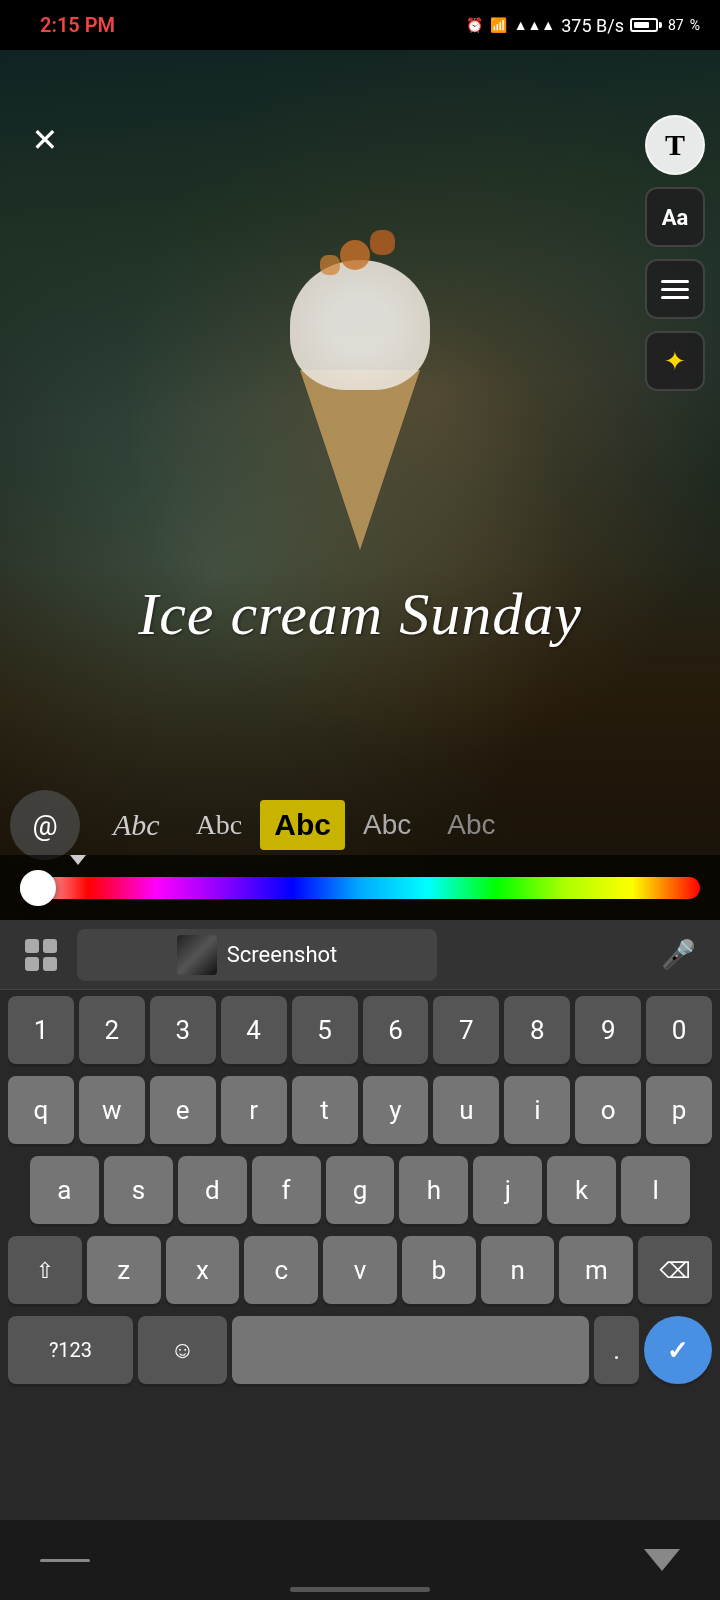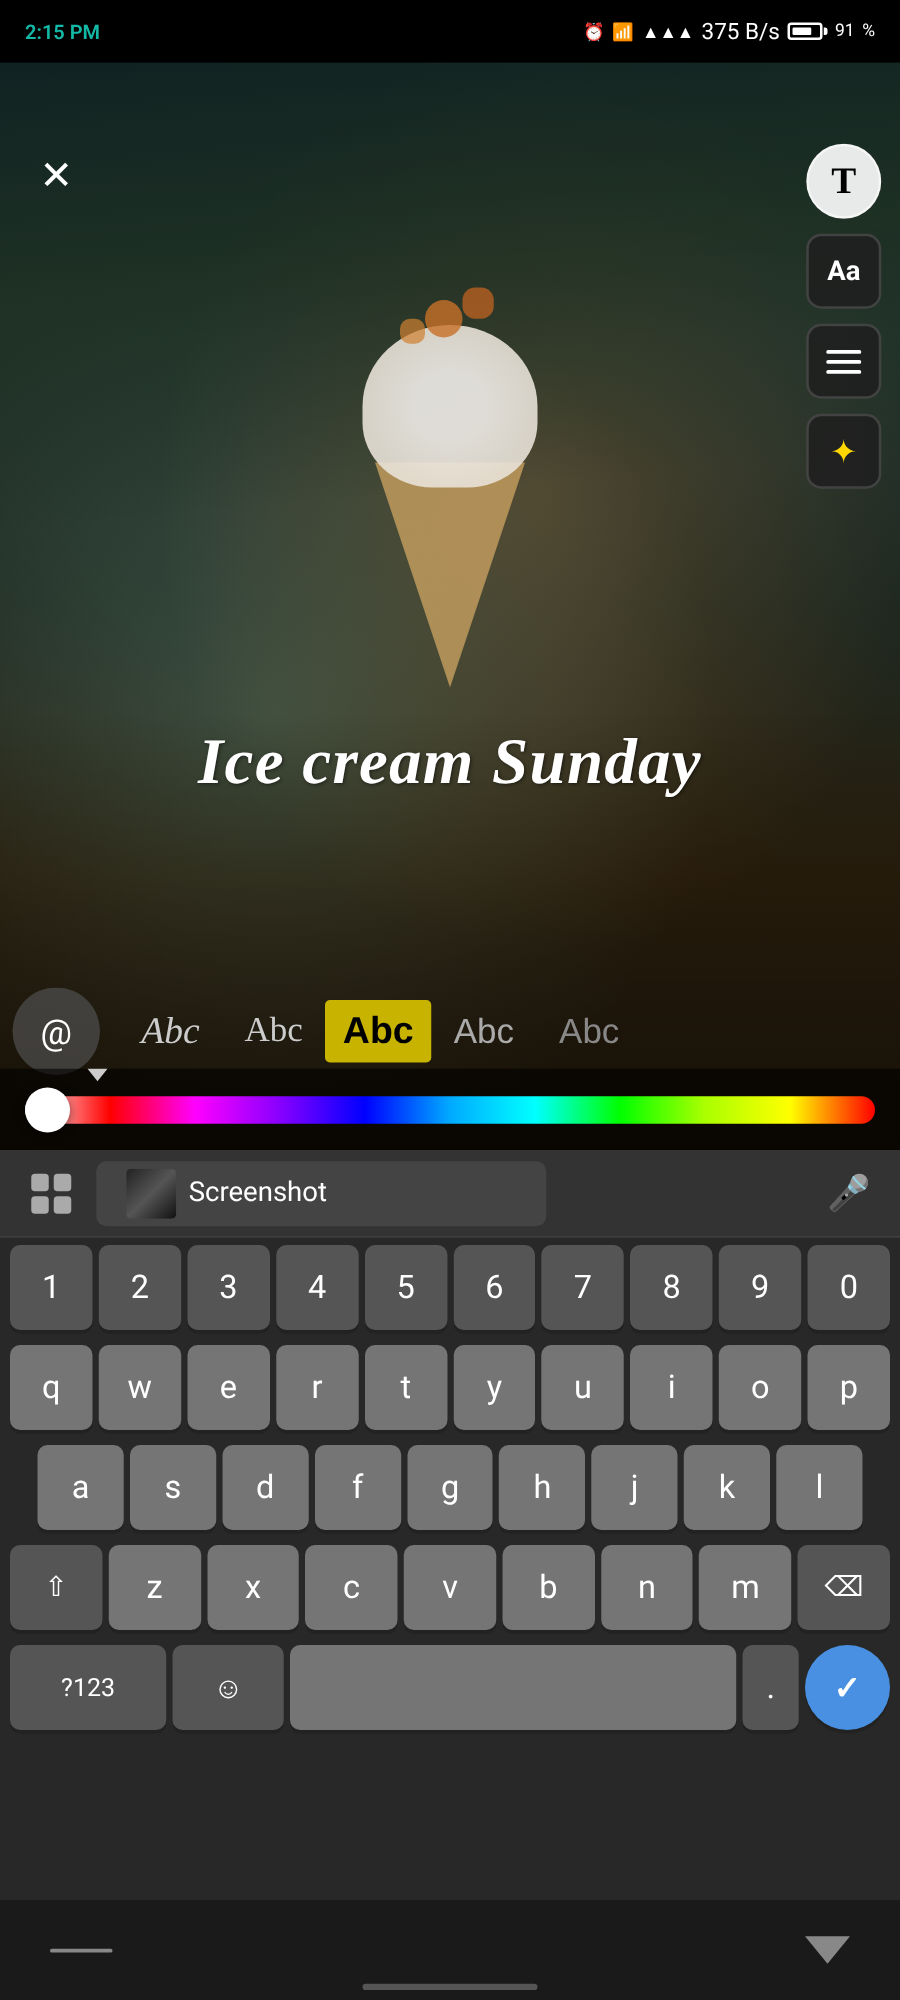--- a/index.html
+++ b/index.html
@@ -19,23 +19,24 @@
       top: 0; left: 0; right: 0;
       height: 50px;
       background: #000;
       display: flex;
       align-items: center;
       justify-content: space-between;
       padding: 0 20px;
       z-index: 100;
     }
     .status-time {
-      color: #14b8a6;
-      font-size: 16px;
+      color: #ef4444;
+      font-size: 20px;
       font-weight: 600;
+      margin-left: 20px;
     }
     .status-icons {
       display: flex;
       align-items: center;
       gap: 6px;
       color: #fff;
       font-size: 14px;
     }
     .status-icons span {
       color: #fff;
@@ -131,24 +132,24 @@
     
     .text-overlay {
       position: absolute;
       top: 530px;
       left: 0; right: 0;
       text-align: center;
       z-index: 40;
     }
     .ice-cream-title {
       color: #fff;
-      font-size: 52px;
+      font-size: 60px;
       font-family: 'Georgia', serif;
       font-style: italic;
-      font-weight: 700;
+      font-weight: 400;
       text-shadow: 1px 1px 3px rgba(0,0,0,0.5);
       letter-spacing: 1px;
     }
 
     
     .font-selector {
       position: absolute;
       bottom: 60px;
       left: 0; right: 0;
       display: flex;
@@ -279,20 +280,21 @@
     .suggestion-preview {
       display: flex;
       align-items: center;
       gap: 10px;
       background: #444;
       border-radius: 8px;
       padding: 6px 24px;
       flex: 1;
       max-width: 360px;
       cursor: pointer;
+      justify-content: center;
     }
     .suggestion-thumb {
       width: 40px; height: 40px;
       background: linear-gradient(135deg, #1a1a1a, #444);
       border-radius: 4px;
       flex-shrink: 0;
       display: flex; align-items: center; justify-content: center;
       overflow: hidden;
     }
     .suggestion-thumb-inner {
@@ -423,21 +425,21 @@
     <span>⏰</span>
     <span>📶</span>
     <span>▲▲▲</span>
     <span style="font-size:18px;">375 B/s</span>
     <div class="battery-icon">
       <div class="battery-body">
         <div class="battery-fill"></div>
       </div>
       <div class="battery-tip"></div>
     </div>
-    <span style="color:#fff;font-size:14px;">91</span>
+    <span style="color:#fff;font-size:14px;">87</span>
     <span style="color:#fff;font-size:14px;">%</span>
   </div>
 </div>
 
 <div class="editor-area">
   <div class="bg-image"></div>
 
   <div style="position:absolute;top:0;left:0;right:0;bottom:0;opacity:0.7;background: linear-gradient(175deg, #0d1f1f 0%,#1e3020 20%, transparent 40%), linear-gradient(0deg, #1a0f00 0%, transparent 40%);"></div>
 
   <div style="position:absolute;top:150px;left:50%;transform:translateX(-50%);width:200px;height:350px;">

